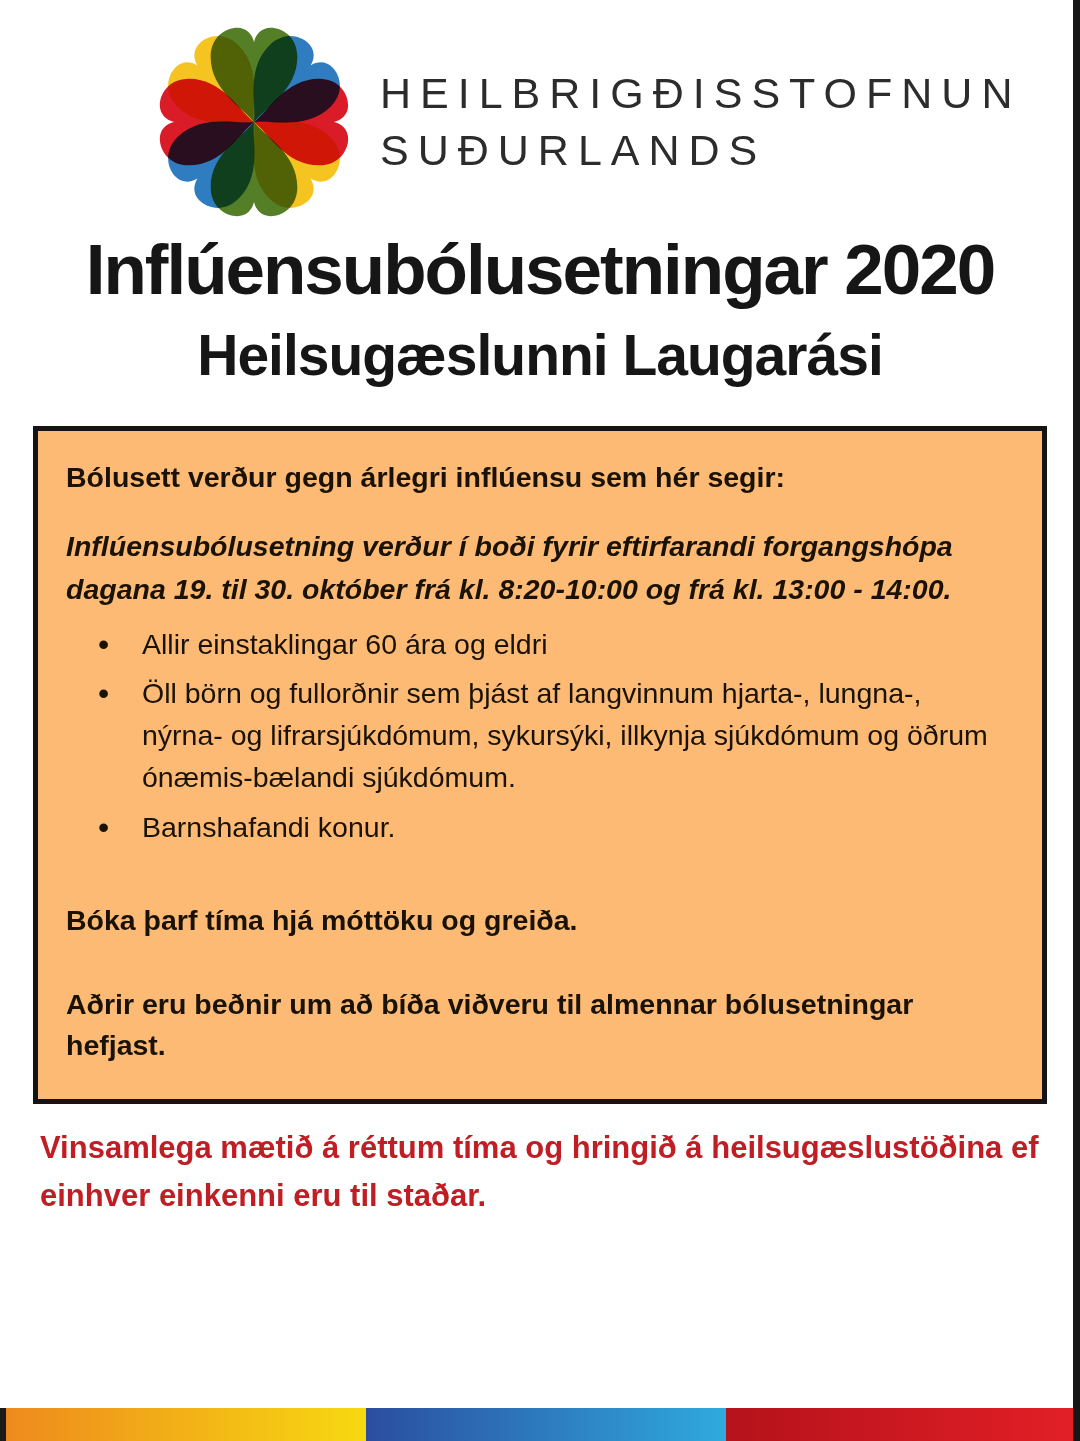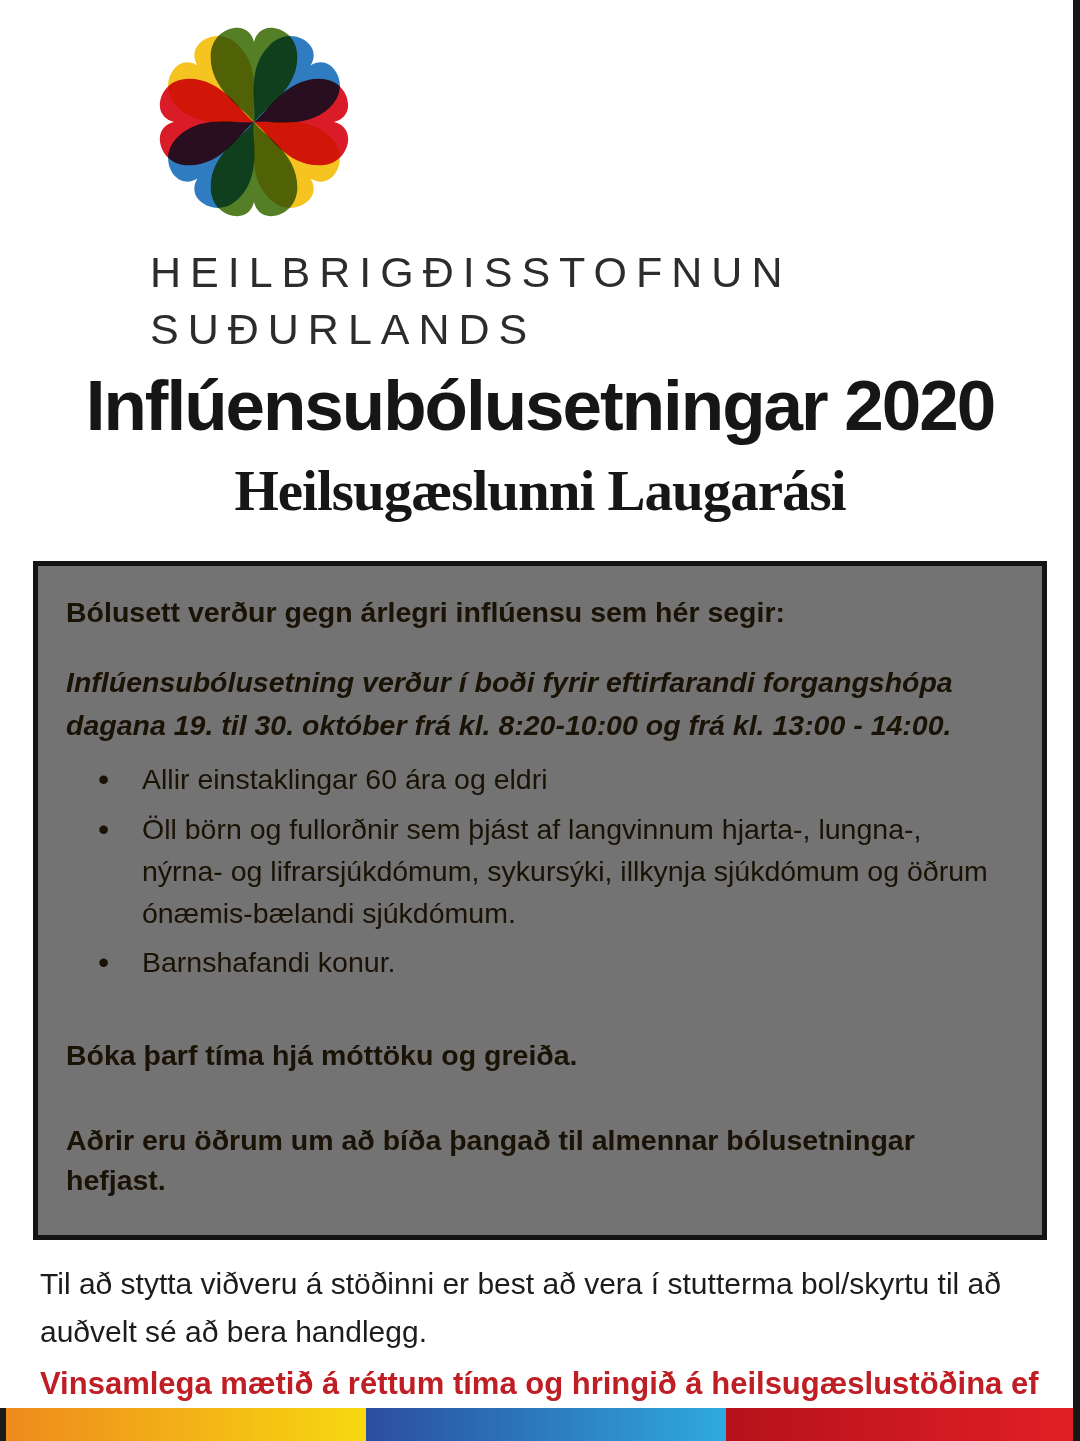--- a/index.html
+++ b/index.html
@@ -5,37 +5,37 @@
   html,body{margin:0;padding:0;}
   body{
     width:1080px;height:1441px;position:relative;overflow:hidden;
     background:#ffffff;
     font-family:"Liberation Sans","DejaVu Sans",sans-serif;
     color:#161616;
   }
   .right-edge{position:absolute;top:0;right:0;width:7px;height:1441px;background:#161616;}
 
   
-  .header{display:flex;margin:22px 0 0 150px;gap:22px;flex-direction:column;}
+  .header{display:flex;align-items:center;margin:22px 0 0 150px;gap:22px;}
   .flower{width:208px;height:200px;flex:0 0 auto;}
   .flower path{mix-blend-mode:multiply;opacity:.96;}
   .org-name{
     font-weight:400;font-size:43px;letter-spacing:9px;line-height:1.32;
     color:#2c2c2c;white-space:nowrap;
   }
 
   
   .title-block{text-align:center;margin-top:12px;line-height:1.0;}
   .main-title{font-size:71px;font-weight:bold;letter-spacing:-2px;margin:0;}
-  .subtitle{font-size:57px;font-weight:bold;letter-spacing:-1px;margin:14px 0 0 0;line-height:1.28;font-family:Liberation Serif, serif;}
+  .subtitle{font-size:57px;font-weight:bold;letter-spacing:-1px;margin:14px 0 0 0;line-height:1.28;}
 
   
   .notice-box{
     box-sizing:border-box;width:1014px;margin:34px 0 0 33px;
-    background:#737373;border:5px solid #141414;
+    background:#fdba74;border:5px solid #141414;
     padding:26px 30px 34px 28px;
     font-size:28.5px;line-height:1.42;color:#191205;
   }
   .notice-box .intro{font-weight:bold;margin:0 0 28px 0;}
   .notice-box .schedule{font-weight:bold;margin:0 0 12px 0;line-height:1.5;font-style:italic;}
   .bullet-list{list-style:none;margin:0;padding:0 0 0 14px;}
   .bullet-list li{position:relative;padding-left:62px;margin:0 17px 7px 0;line-height:1.48;}
   .bullet-list li::before{content:"\2022";position:absolute;left:18px;top:-2px;font-size:32px;}
   .notice-box .booking{font-weight:bold;margin:52px 0 0 0;}
   .notice-box .wait{font-weight:bold;margin:44px 0 0 0;}
@@ -84,25 +84,24 @@
 
 <div class="notice-box">
   <p class="intro">Bólusett verður gegn árlegri inflúensu sem hér segir:</p>
   <p class="schedule">Inflúensubólusetning verður í boði fyrir eftirfarandi forgangshópa dagana 19. til 30. október frá kl. 8:20-10:00 og frá kl. 13:00 - 14:00.</p>
   <ul class="bullet-list">
     <li>Allir einstaklingar 60 ára og eldri</li>
     <li>Öll börn og fullorðnir sem þjást af langvinnum hjarta-, lungna-, nýrna- og lifrarsjúkdómum, sykursýki, illkynja sjúkdómum og öðrum ónæmis-bælandi sjúkdómum.</li>
     <li>Barnshafandi konur.</li>
   </ul>
   <p class="booking">Bóka þarf tíma hjá móttöku og greiða.</p>
-  <p class="wait">Aðrir eru öðrum um að bíða þangað til almennar bólusetningar hefjast.</p>
+  <p class="wait">Aðrir eru beðnir um að bíða viðveru til almennar bólusetningar hefjast.</p>
 </div>
 
 <div class="info">
-  <p class="sleeves">Til að stytta viðveru á stöðinni er best að vera í stutterma bol/skyrtu til að auðvelt sé að bera handlegg.</p>
   <p class="warning">Vinsamlega mætið á réttum tíma og hringið á heilsugæslustöðina ef einhver einkenni eru til staðar.</p>
 </div>
 
 <div class="stripe">
   <div class="seg-edge"></div>
   <div class="seg-yellow"></div>
   <div class="seg-blue"></div>
   <div class="seg-red"></div>
 </div>
 

